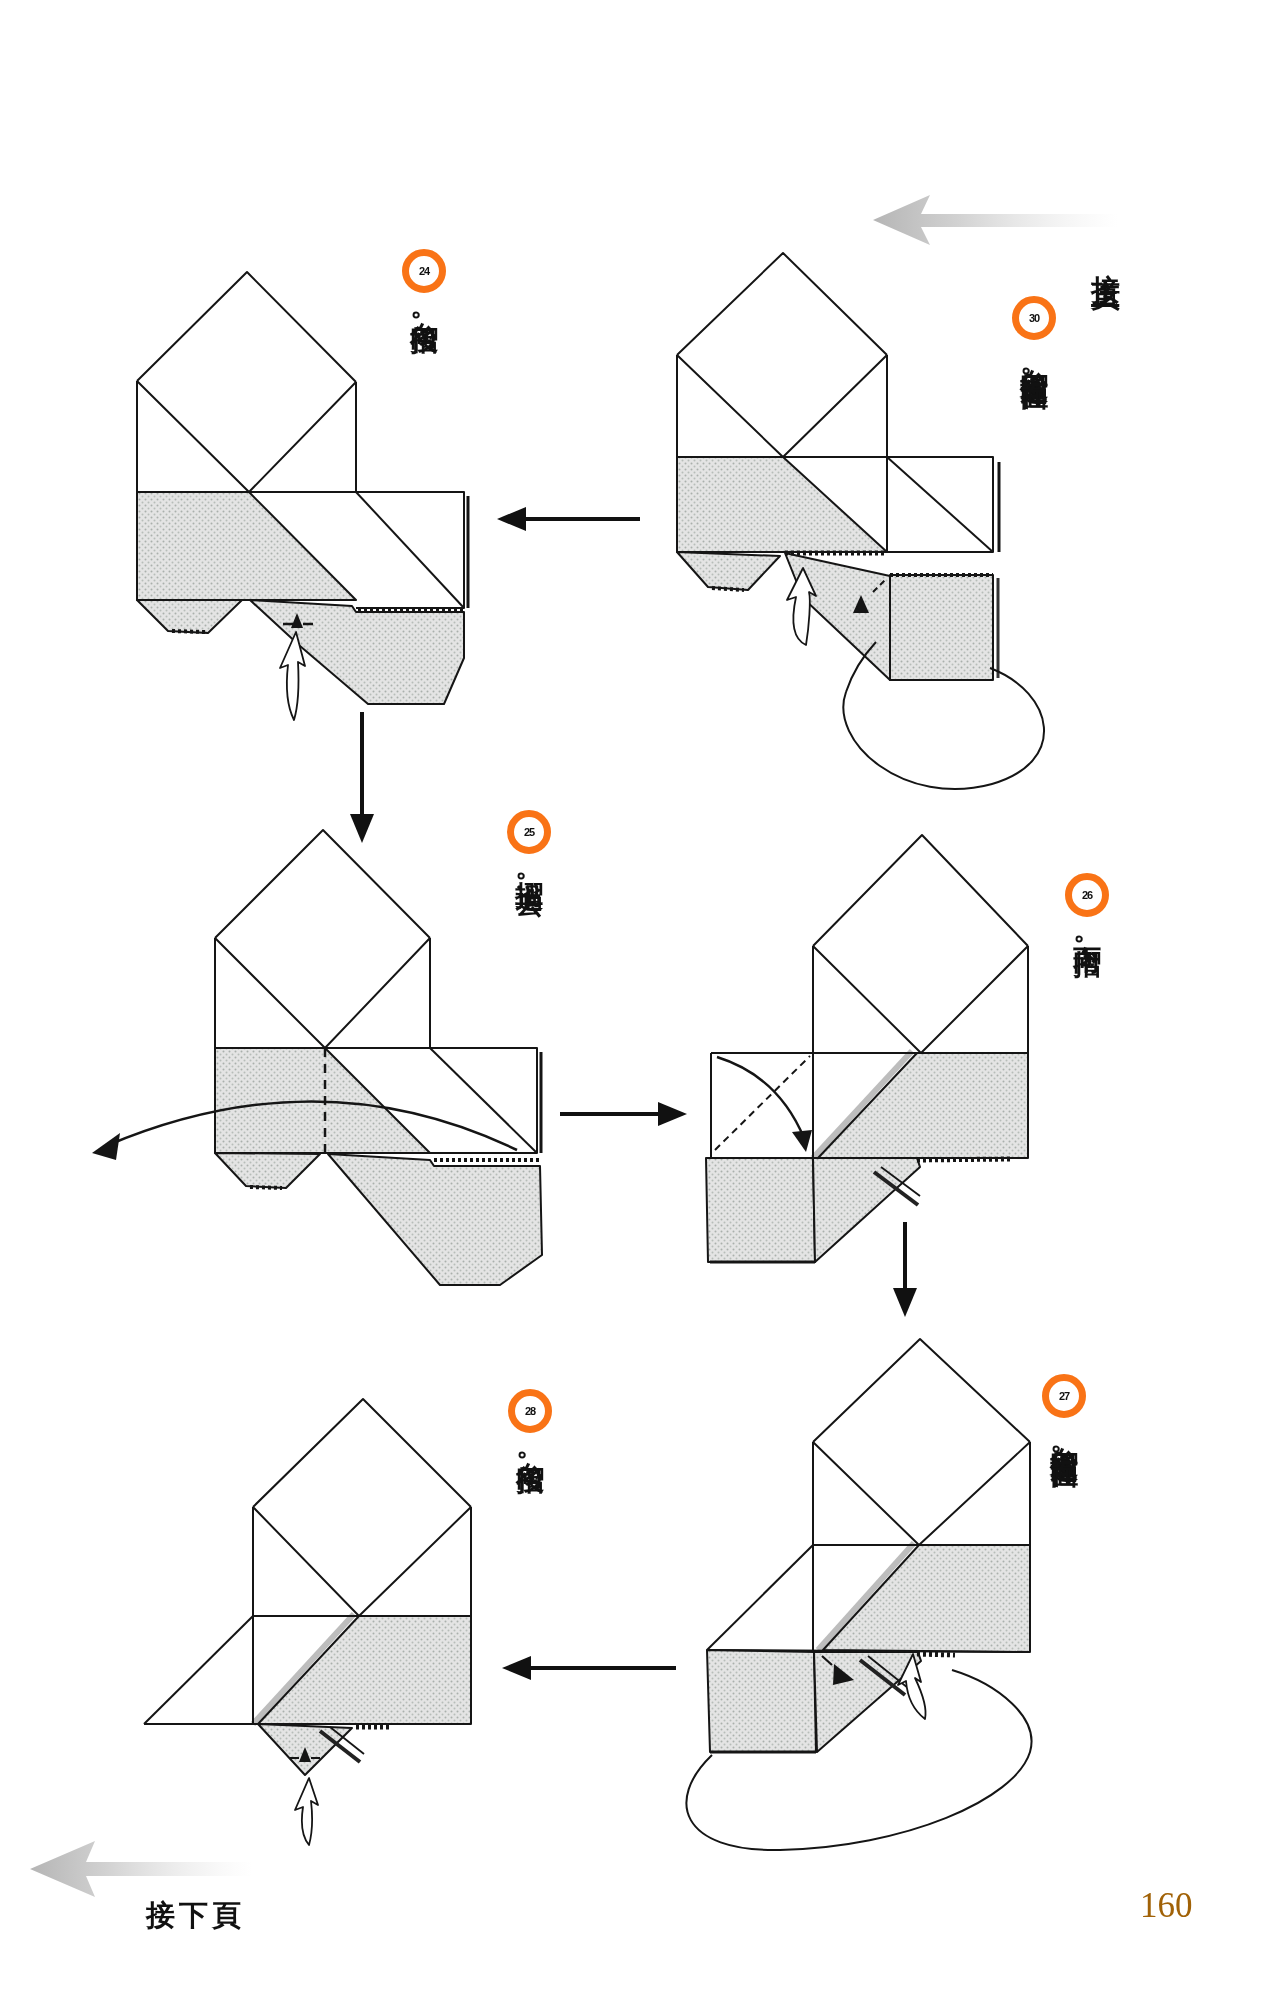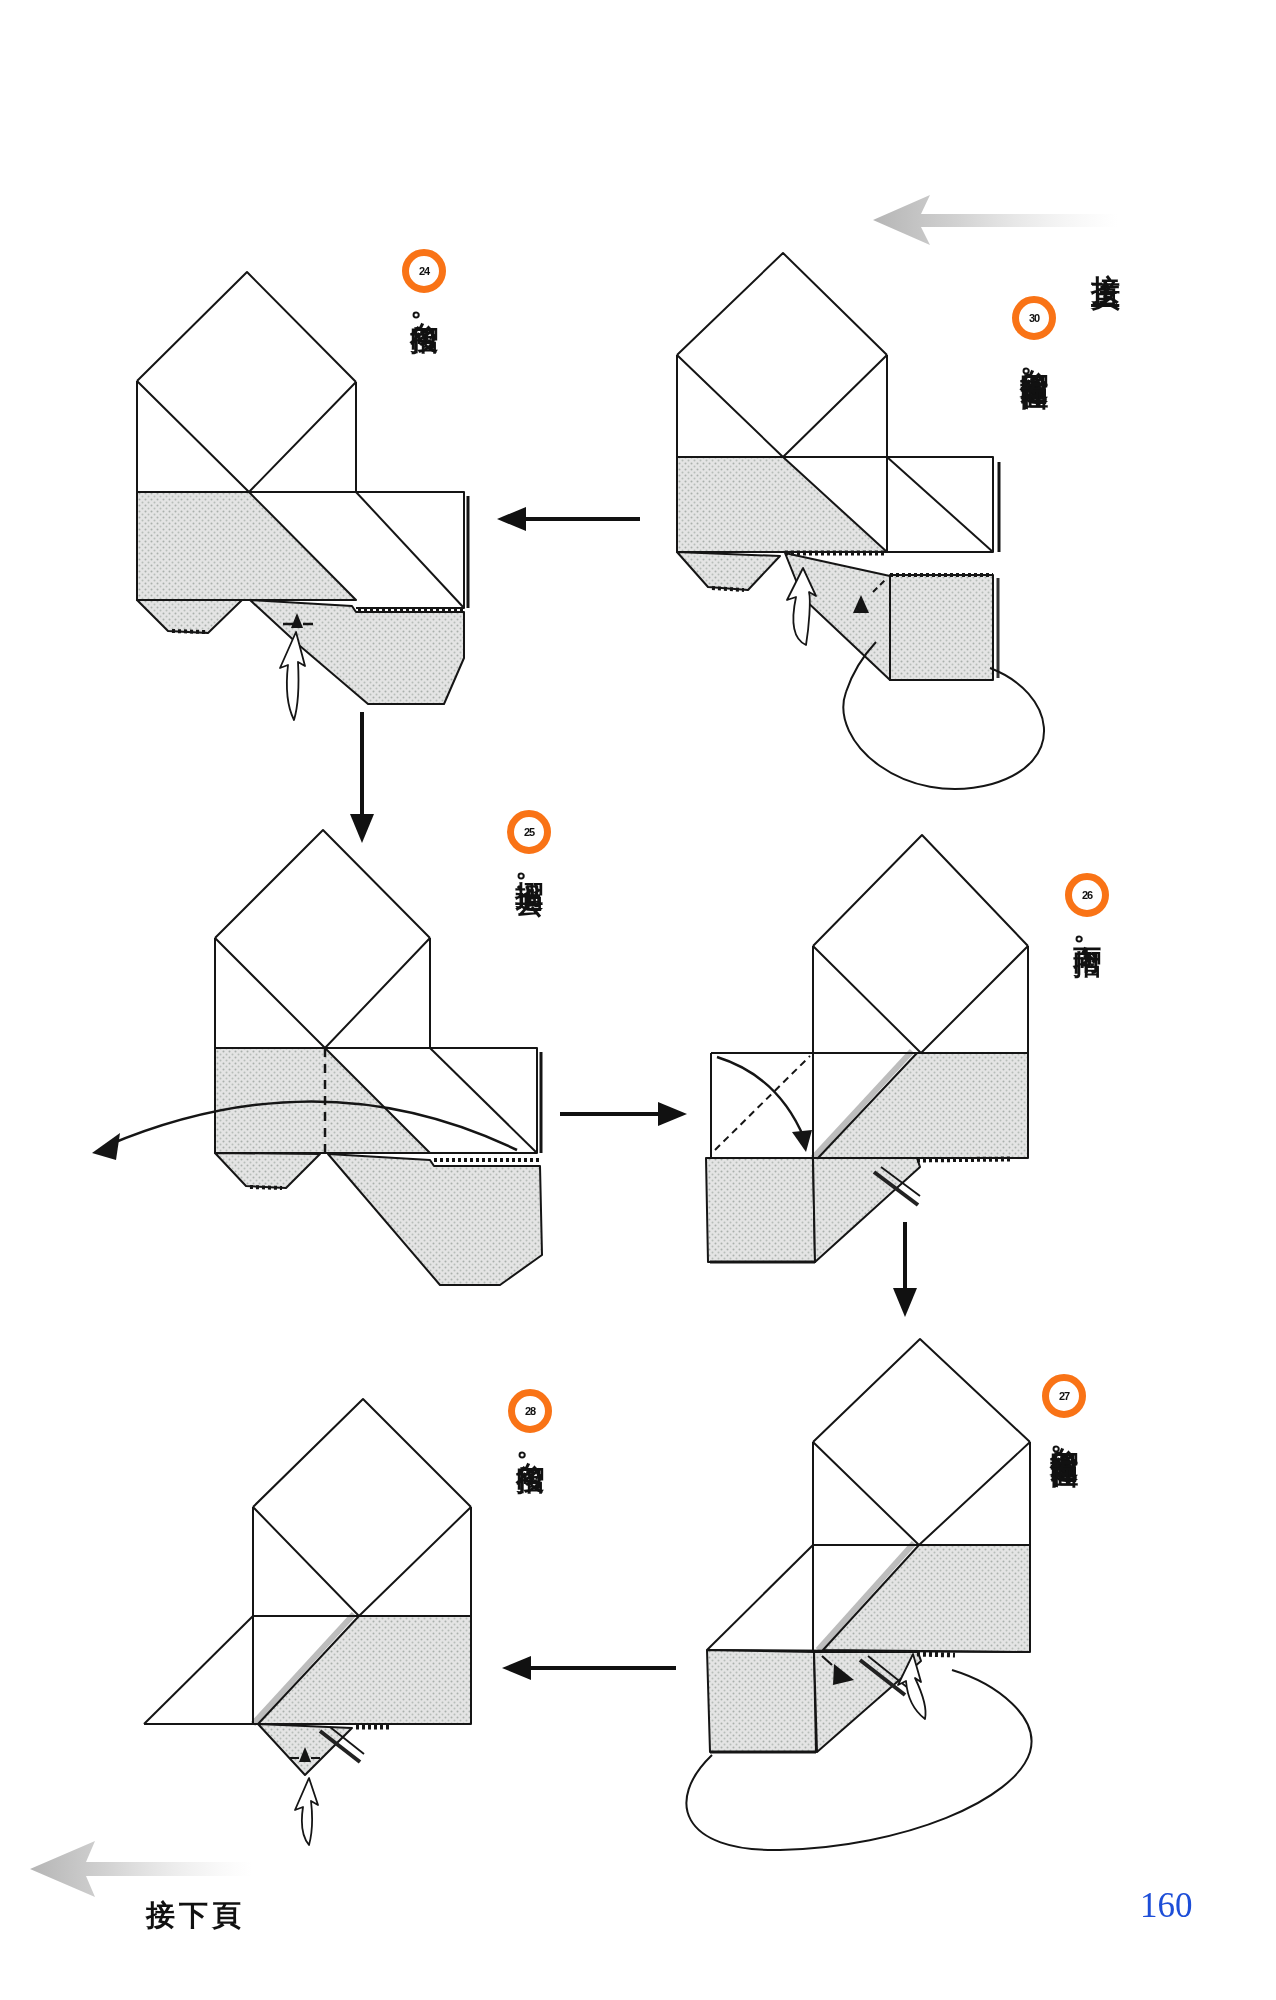--- a/index.html
+++ b/index.html
@@ -8,21 +8,21 @@
   #art{position:absolute;left:0;top:0;}
   .caption{position:absolute;display:flex;flex-direction:column;align-items:center;gap:6px;}
   .badge{width:30px;height:30px;border:7px solid #f97316;border-radius:50%;
          display:flex;align-items:center;justify-content:center;
          font-size:11px;font-weight:700;letter-spacing:-1px;background:#fff;}
   .vtext{writing-mode:vertical-rl;text-orientation:upright;
          font-size:28px;font-weight:700;line-height:1.12;letter-spacing:3px;}
   .htext{font-size:29px;font-weight:700;letter-spacing:4px;}
   .marker-v{position:absolute;writing-mode:vertical-rl;text-orientation:upright;
             font-size:29px;font-weight:700;letter-spacing:5px;}
-  .pageno{position:absolute;font-family:"Liberation Serif",serif;font-size:35px;color:#1d4ed8;}
+  .pageno{position:absolute;font-family:"Liberation Serif",serif;font-size:35px;color:#a16207;}
 </style>
 </head>
 <body>
 
 <div id="page">
 
 <svg id="art" width="1276" height="2000" viewBox="0 0 1276 2000">
   <defs>
     <pattern id="ht" width="6" height="6" patternUnits="userSpaceOnUse">
       <rect width="6" height="6" fill="#e4e4e4"></rect>

